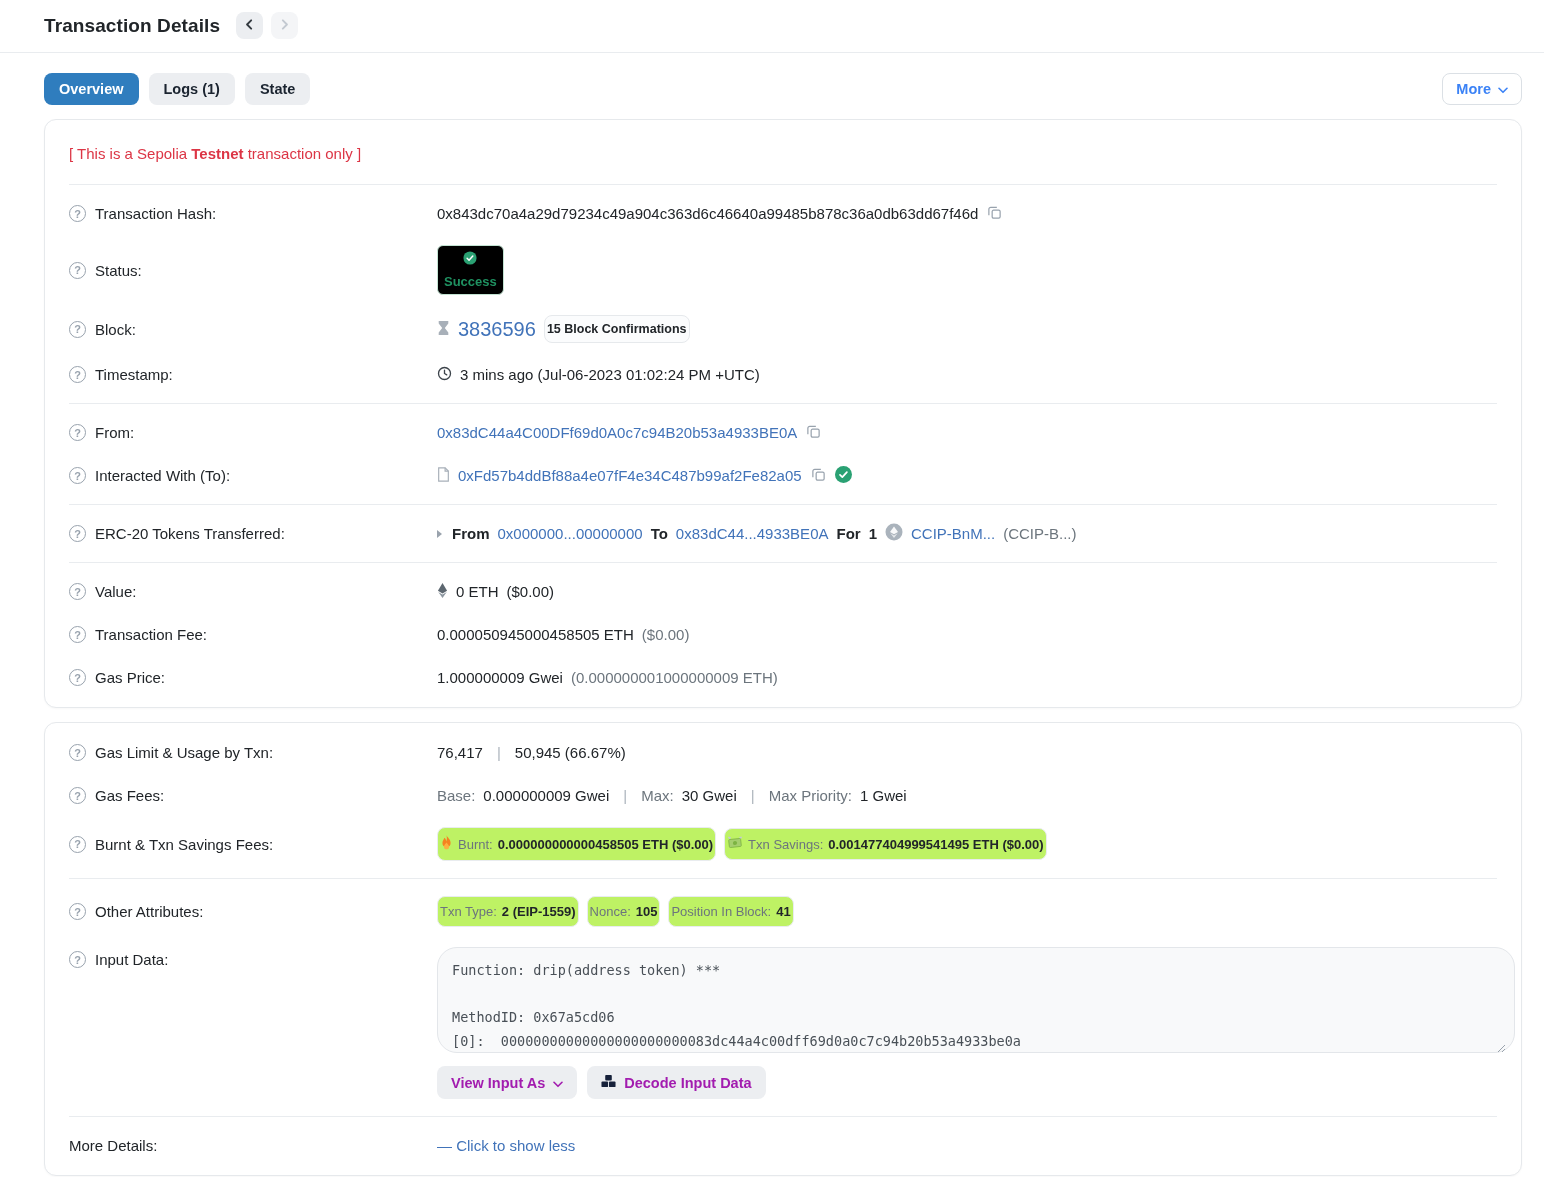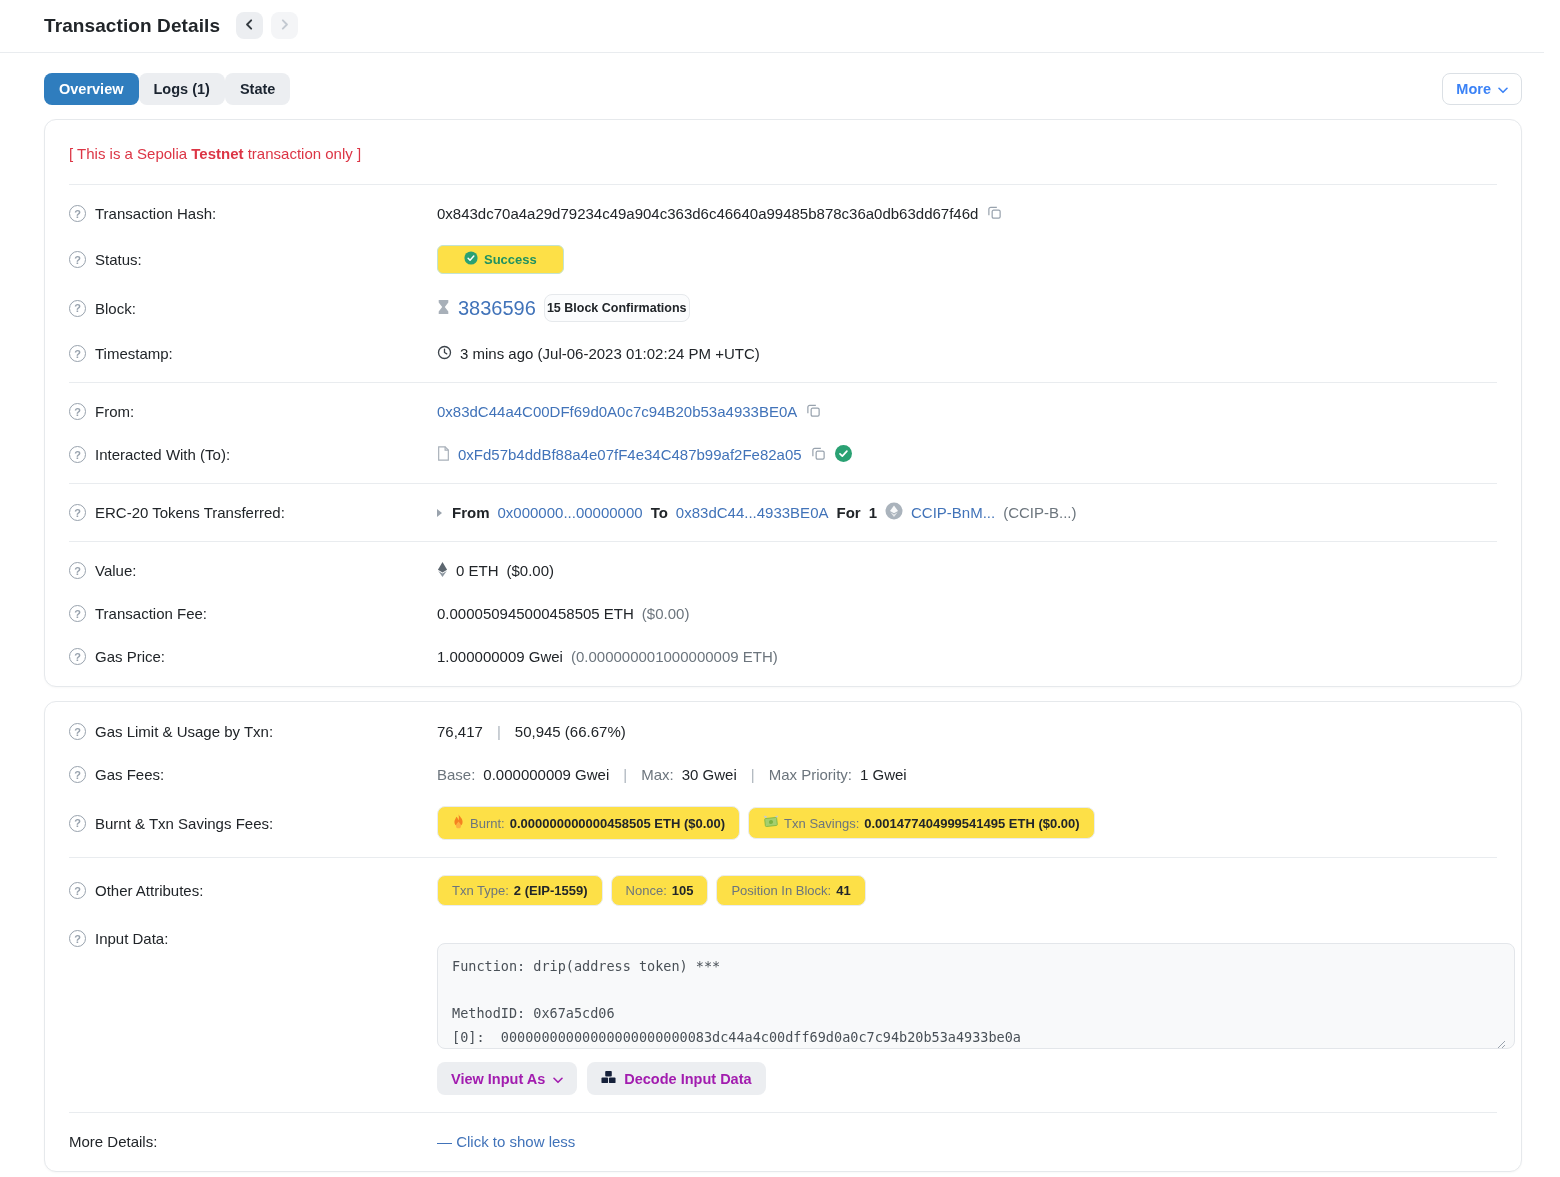--- a/index.html
+++ b/index.html
@@ -8,21 +8,21 @@
 
   
   .hdr { display:flex; align-items:center; gap:8px; padding:12px 0 13px 0; margin:0 -22px 0 -44px; padding-left:44px; border-bottom:1px solid #e9ecef; }
   .hdr h1 { font-size:19px; font-weight:bold; letter-spacing:.1px; margin-right:8px; }
   .navbtn { width:27px; height:27px; border:none; border-radius:8px; display:inline-flex; align-items:center; justify-content:center; cursor:pointer; }
   .navbtn.prev { background:#eceef1; color:#343a40; }
   .navbtn.next { background:#f4f5f7; color:#c3c9d1; }
 
   
   .toolbar { display:flex; align-items:center; justify-content:space-between; margin-top:20px; }
-  .tabs { display:flex; }
+  .tabs { display:flex; gap:10px; }
   .tab { border:none; border-radius:8px; padding:8px 15px; font-size:14.5px; font-weight:600; cursor:pointer; background:#eceef1; color:#1b2430; font-family:inherit; }
   .tab.active { background:#2f7dbe; color:#ffffff; }
   .morebtn { display:inline-flex; align-items:center; gap:7px; background:#ffffff; border:1px solid #dbe0e5; border-radius:8px; padding:7px 13px; font-size:14.5px; font-weight:600; color:#3b82f6; cursor:pointer; font-family:inherit; }
 
   
   .card { background:#fff; border:1px solid #e6e9ec; border-radius:12px; box-shadow:0 1px 2px rgba(0,0,0,.03); padding:8px 24px; margin-top:14px; }
   .hr { border-top:1px solid #e9ecef; margin:7px 0; }
   .banner { padding:17px 0 15px; color:#dc3545; font-size:15px; }
   .banner b { font-weight:bold; }
 
@@ -30,31 +30,31 @@
   .row.top { align-items:flex-start; }
   .lbl { width:368px; flex-shrink:0; display:flex; align-items:center; gap:9px; color:#212529; }
   .row.top .lbl { padding-top:4px; }
   .val { display:flex; align-items:center; gap:8px; flex-wrap:wrap; color:#212529; }
   .qicon { width:17px; height:17px; border:1.2px solid #98a2ad; border-radius:50%; color:#98a2ad; font-size:11px; font-weight:bold; display:inline-flex; align-items:center; justify-content:center; flex-shrink:0; cursor:default; }
   a.lnk { color:#4173b9; text-decoration:none; cursor:pointer; }
   .gray { color:#6c757d; }
   .sep { color:#adb5bd; padding:0 6px; }
   .iconbtn { background:none; border:none; cursor:pointer; display:inline-flex; align-items:center; padding:1px; }
 
-  .badge-success { display:inline-flex; align-items:center; gap:6px; background:#fde047; border:1px solid #c2e3d2; border-radius:6px; padding:5px 26px; font-size:13px; font-weight:600; color:#1f9161; }
+  .badge-success { display:inline-flex; align-items:center; gap:6px; background:#000000; border:1px solid #c2e3d2; border-radius:6px; padding:5px 6px; font-size:13px; font-weight:600; color:#1f9161;flex-direction:column; }
   .badge-gray { display:inline-flex; align-items:center; gap:5px; background:#fbfcfd; border:1px solid #e6e9ec; border-radius:8px; padding:6px 2px; font-size:12.5px; font-weight:bold; color:#212529; }
-  .badge-soft { display:inline-flex; align-items:center; gap:5px; background:#fde047; border:1px solid #e9ecef; border-radius:8px; padding:7px 14px; font-size:13px; }
+  .badge-soft { display:inline-flex; align-items:center; gap:5px; background:#bef264; border:1px solid #e9ecef; border-radius:8px; padding:7px 2px; font-size:13px; }
   .badge-soft .k { color:#6c757d; font-weight:normal; }
   .badge-soft .v { color:#212529; font-weight:bold; }
   .blocklink { font-size:20px; }
 
   .b { font-weight:600; }
   .caret-right { width:0; height:0; border-left:5px solid #9aa3ad; border-top:4px solid transparent; border-bottom:4px solid transparent; display:inline-block; margin-right:2px; }
 
-  .inputbox { position:relative; width:1078px; height:106px; background:#f8f9fa; border:1px solid #e3e6ea; border-radius:8px; padding:11px 14px; font-family:"DejaVu Sans Mono", monospace; font-size:13.5px; line-height:1.75; color:#495057; white-space:pre-wrap; overflow:hidden;margin-top:17px; }
+  .inputbox { position:relative; width:1078px; height:106px; background:#f8f9fa; border:1px solid #e3e6ea; border-radius:20px; padding:11px 14px; font-family:"DejaVu Sans Mono", monospace; font-size:13.5px; line-height:1.75; color:#495057; white-space:pre-wrap; overflow:hidden; }
   .resize-corner { position:absolute; right:3px; bottom:3px; }
   .inputbtns { display:flex; gap:10px; margin-top:9px; }
   .btn-gray { display:inline-flex; align-items:center; gap:8px; background:#eceef1; border:none; border-radius:8px; padding:8px 14px; font-size:14.5px; font-weight:600; color:#a21caf; cursor:pointer; font-family:inherit; }
 </style>
 </head>
 <body>
 
 <div class="page">
 
   <div class="hdr">

